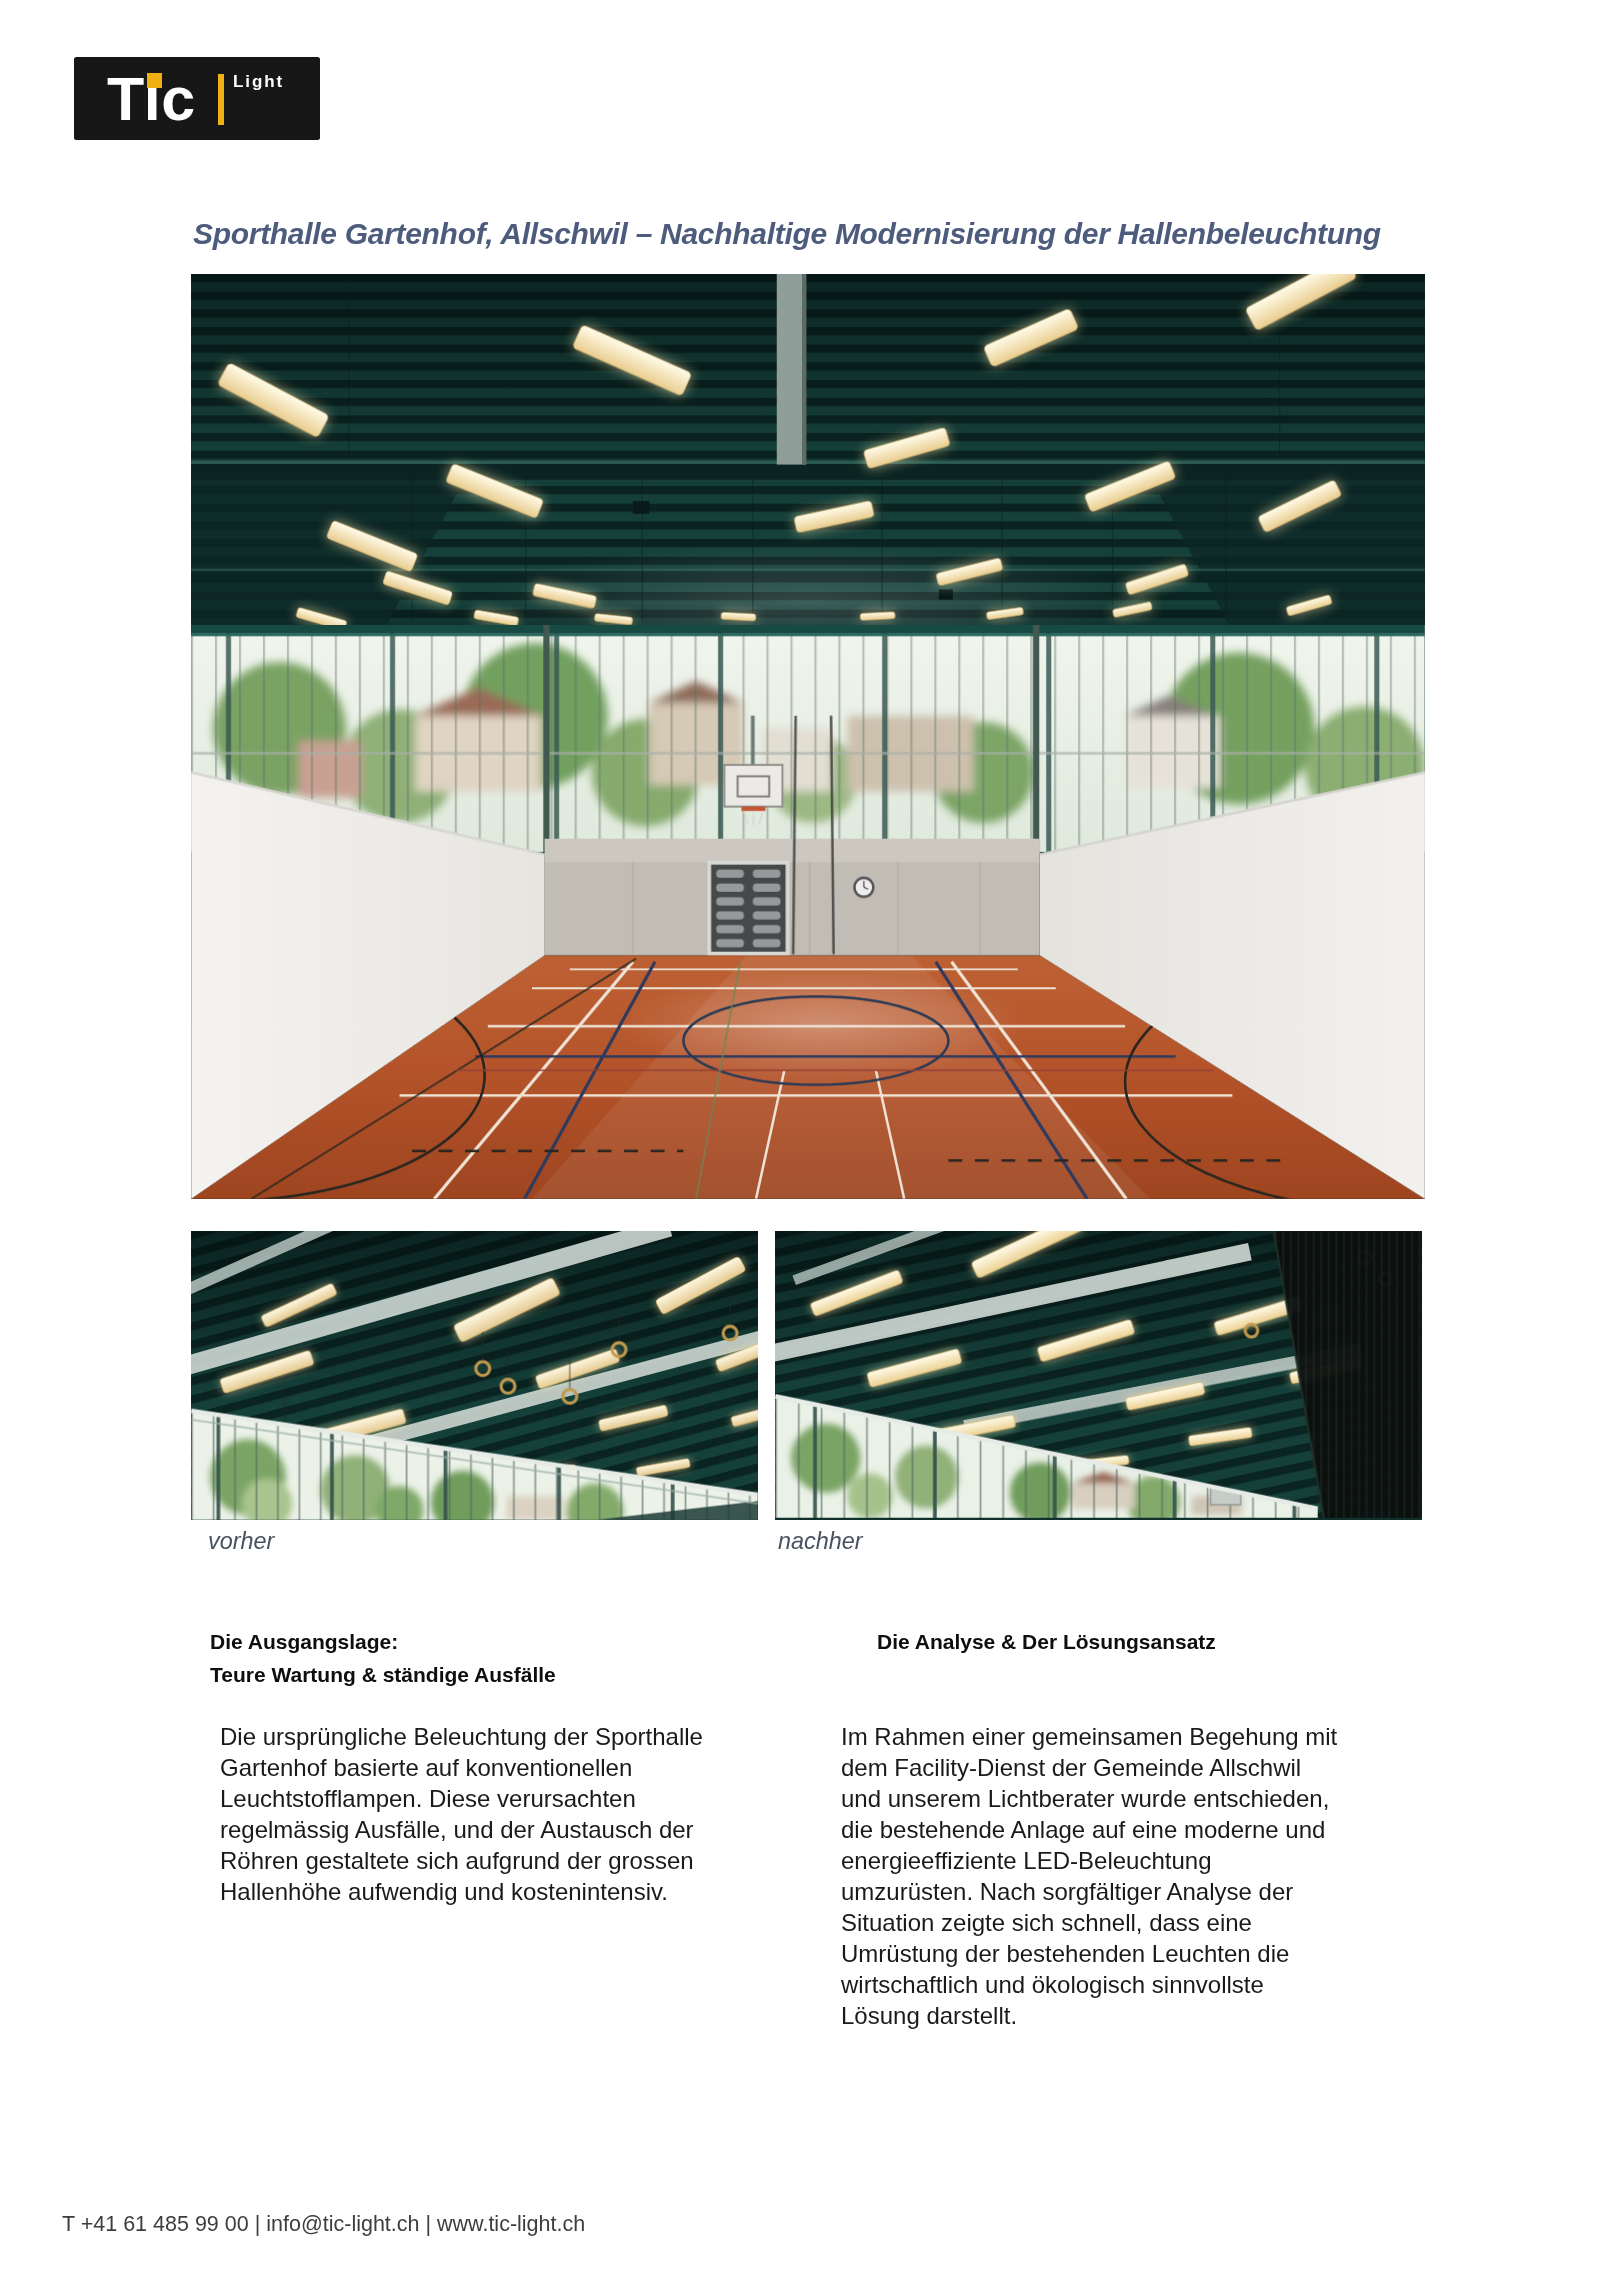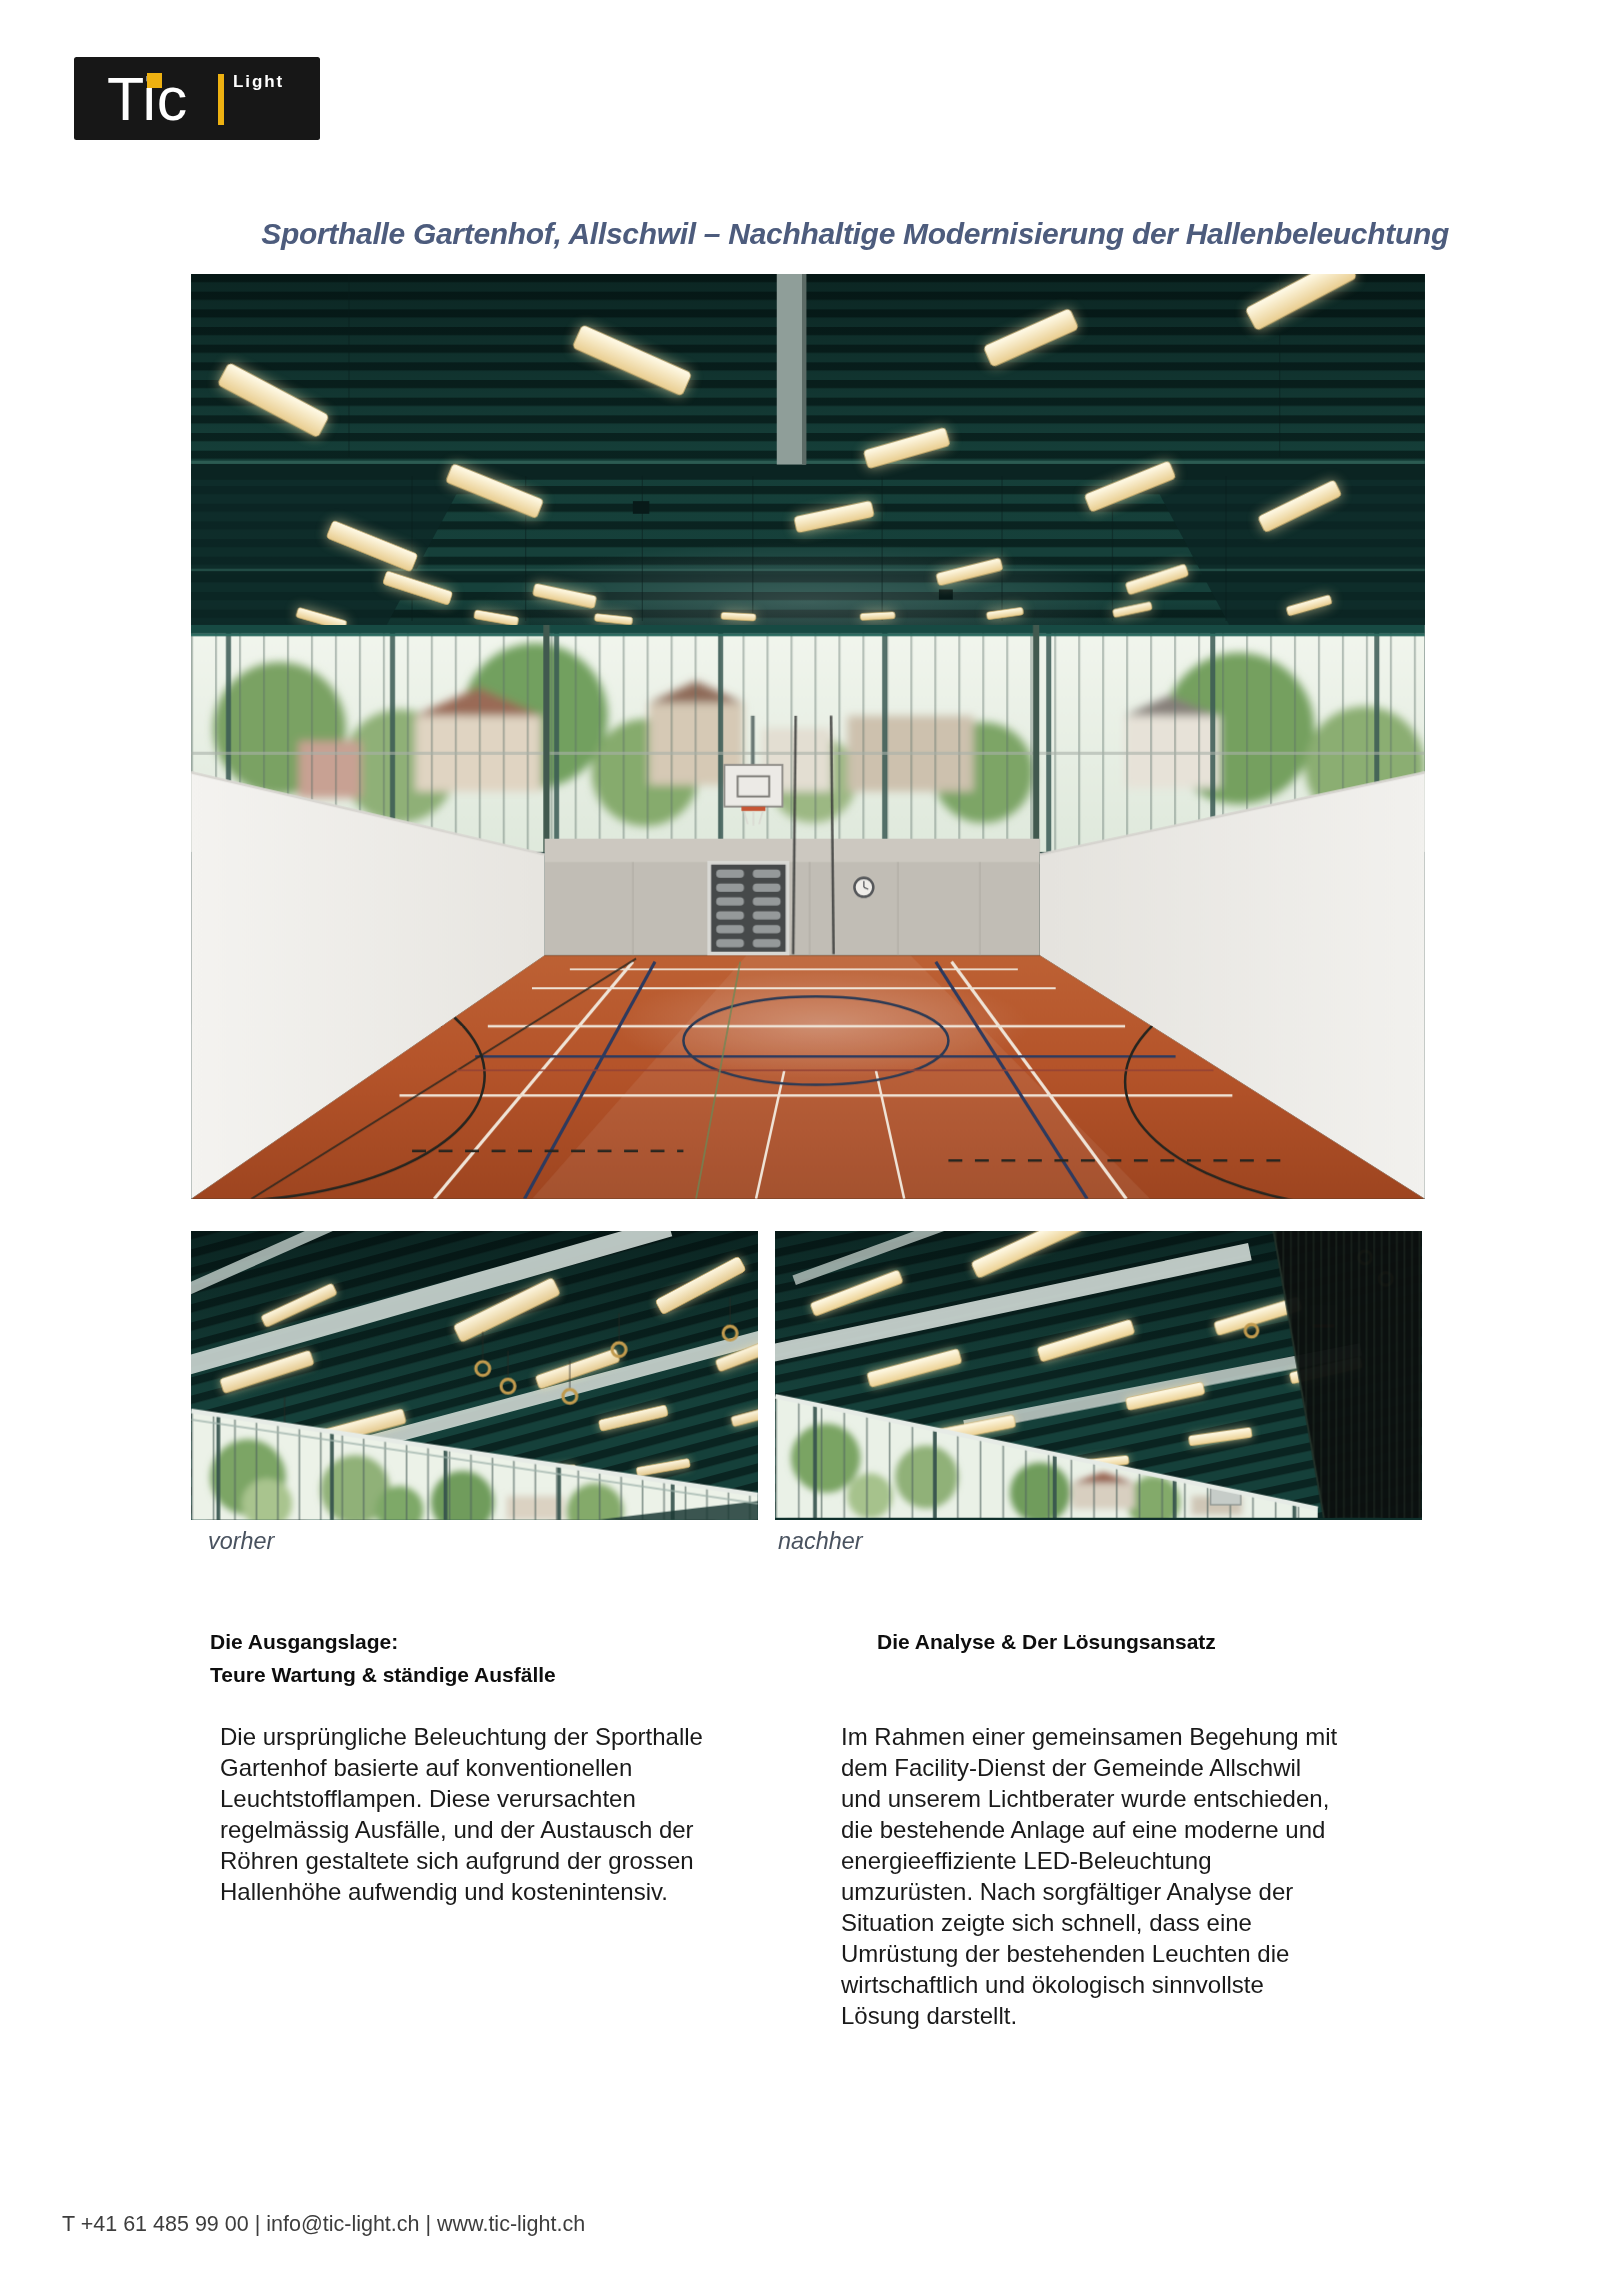--- a/index.html
+++ b/index.html
@@ -4,28 +4,28 @@
 <style>
   html,body{margin:0;padding:0;}
   body{
     width:1616px;height:2284px;background:#ffffff;position:relative;
     font-family:"Liberation Sans",sans-serif;color:#191919;
   }
   .abs{position:absolute;}
 
   
   .logo{left:74px;top:57px;width:246px;height:83px;background:#171717;border-radius:2.5px;}
-  .logo-tic{left:33px;top:8.8px;font-size:61px;font-weight:normal;color:#ffffff;line-height:66px;letter-spacing:0.6px;}
+  .logo-tic{left:33px;top:8.8px;font-size:61px;font-weight:bold;color:#ffffff;line-height:66px;letter-spacing:0.6px;}
   .logo-dot{left:73px;top:16px;width:15px;height:15px;background:#eeb111;}
   .logo-bar{left:144px;top:17px;width:5.7px;height:51px;background:#eeb111;}
   .logo-light{left:159px;top:15px;font-size:17px;font-weight:bold;color:#ffffff;letter-spacing:1.9px;}
 
   .title{
     left:193px;top:217px;width:1256px;font-size:30px;font-weight:bold;font-style:italic;
-    color:#4d5c7d;white-space:nowrap;letter-spacing:-0.3px;text-align:right;
+    color:#4d5c7d;white-space:nowrap;letter-spacing:-0.3px;
   }
 
   .photo{overflow:hidden;background:#10302c;}
   .photo-main{left:191px;top:274px;width:1234px;height:925px;}
   .photo-before{left:191px;top:1231px;width:567px;height:289px;}
   .photo-after{left:775px;top:1231px;width:647px;height:289px;}
 
   .caption{font-size:23.4px;font-style:italic;color:#49525f;}
   .caption-before{left:208px;top:1528px;}
   .caption-after{left:778px;top:1528px;}

